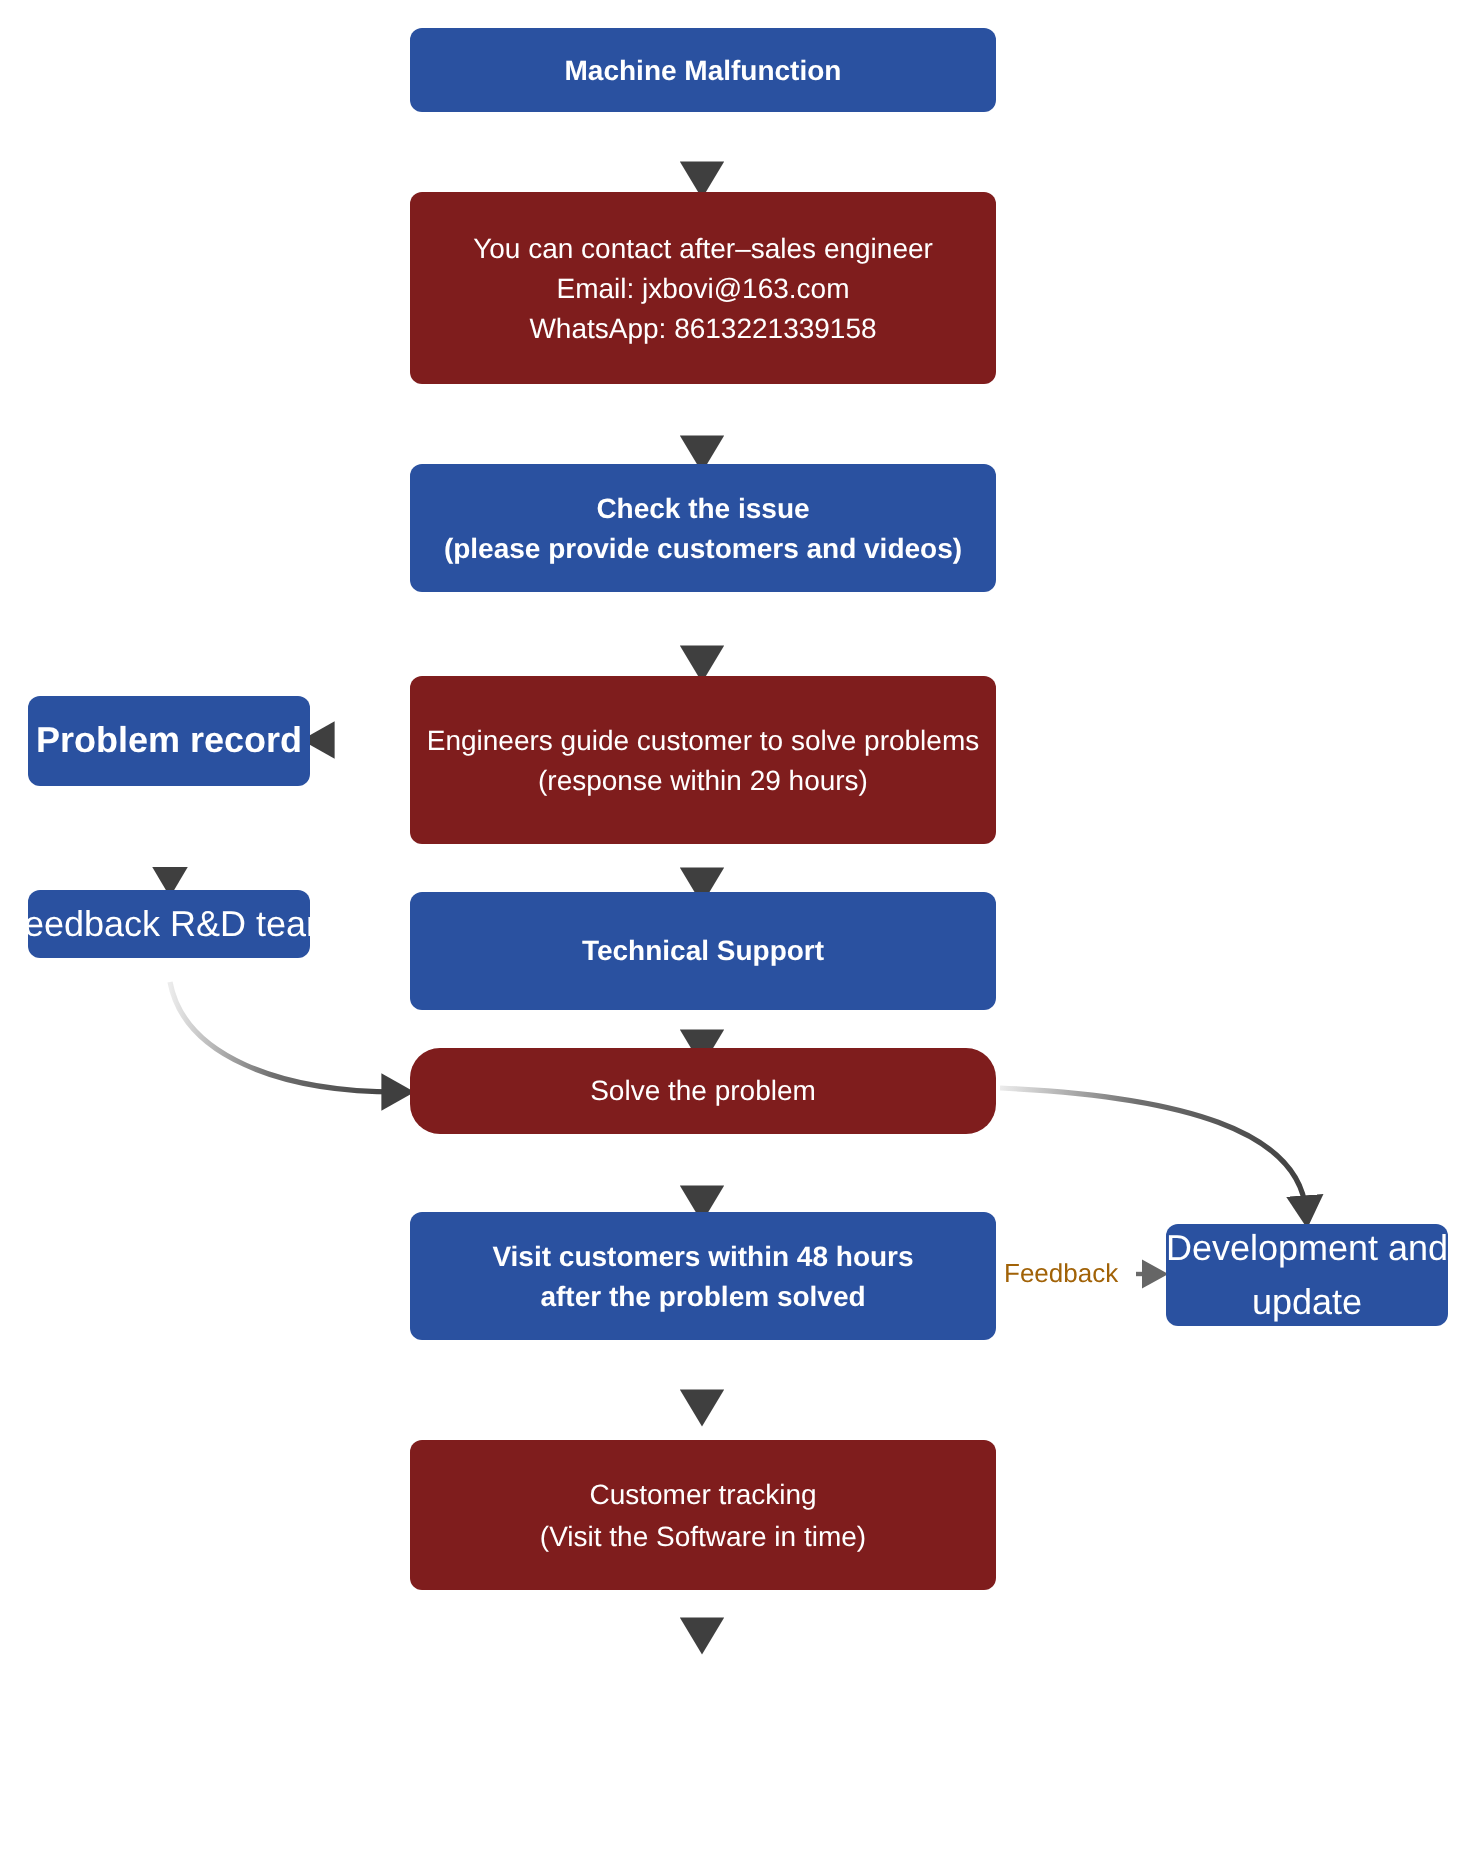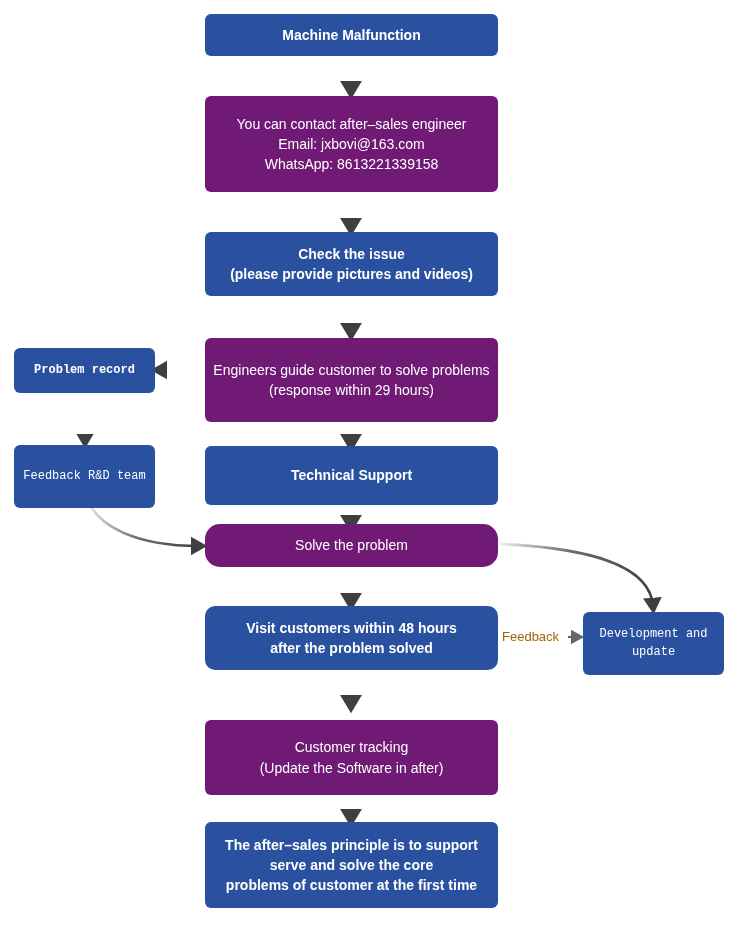--- a/index.html
+++ b/index.html
@@ -44,33 +44,33 @@
     border-radius: 6px;
     display: flex;
     flex-direction: column;
     align-items: center;
     justify-content: center;
     text-align: center;
     color: #ffffff;
     line-height: 1.45;
   }
   .node.blue  { background: #2a51a0; }
-  .node.gray  { background: #701a75; text-align: center; }
+  .node.gray  { background: #7f1d1d; text-align: center; }
 
   .node .line {
     display: block;
     white-space: nowrap;
   }
 
   
   .node.main      { left: 205px; width: 293px; font-size: 14px; }
   .node.main-b    { font-weight: bold; }
 
   
-  .node.side      { font-size: 12px; font-family: Liberation Mono, monospace; }
+  .node.side      { font-size: 18px; }
 
   
   .edge-label {
     position: absolute;
     z-index: 2;
     font-size: 13px;
     color: #a16207;
     white-space: nowrap;
   }
 </style>
@@ -141,60 +141,55 @@
   </div>
 
   <div class="node main gray" style="top:96px; height:96px;">
     <span class="line">You can contact after–sales engineer</span>
     <span class="line">Email: jxbovi@163.com</span>
     <span class="line">WhatsApp: 8613221339158</span>
   </div>
 
   <div class="node main blue main-b" style="top:232px; height:64px;">
     <span class="line">Check the issue</span>
-    <span class="line">(please provide pictures and videos)</span>
+    <span class="line">(please provide customers and videos)</span>
   </div>
 
   <div class="node main gray" style="top:338px; height:84px;">
     <span class="line">Engineers guide customer to solve problems</span>
     <span class="line">(response within 29 hours)</span>
   </div>
 
   <div class="node main blue main-b" style="top:446px; height:59px;">
     <span class="line">Technical Support</span>
   </div>
 
   <div class="node main gray" style="top:524px; height:43px;border-radius:15px;">
     <span class="line">Solve the problem</span>
   </div>
 
-  <div class="node main blue main-b" style="top:606px; height:64px;border-radius:10px;">
+  <div class="node main blue main-b" style="top:606px; height:64px;">
     <span class="line">Visit customers within 48 hours</span>
     <span class="line">after the problem solved</span>
   </div>
 
   <div class="node main gray" style="top:708px; height:75px;margin-top:12px;">
     <span class="line">Customer tracking</span>
-    <span class="line">(Update the Software in after)</span>
+    <span class="line">(Visit the Software in time)</span>
   </div>
 
-  <div class="node main blue main-b" style="top:822px; height:86px;">
-    <span class="line">The after–sales principle is to support</span>
-    <span class="line">serve and solve the core</span>
-    <span class="line">problems of customer at the first time</span>
-  </div>
 
   <div class="node side blue main-b" style="left:14px; top:348px; width:141px; height:45px;">
     <span class="line">Problem record</span>
   </div>
 
-  <div class="node side blue" style="left:14px; top:445px; width:141px; height:63px;">
+  <div class="node side blue" style="left:14px; top:445px; width:141px; height:34px;">
     <span class="line">Feedback R&amp;D team</span>
   </div>
 
-  <div class="node side blue" style="left:583px; top:612px; width:141px; height:63px;">
+  <div class="node side blue" style="left:583px; top:612px; width:141px; height:51px;">
     <span class="line">Development and</span>
     <span class="line">update</span>
   </div>
 
   <div class="edge-label" style="left:502px; top:629px;">Feedback</div>
 
 </div>
 
 </body></html>

